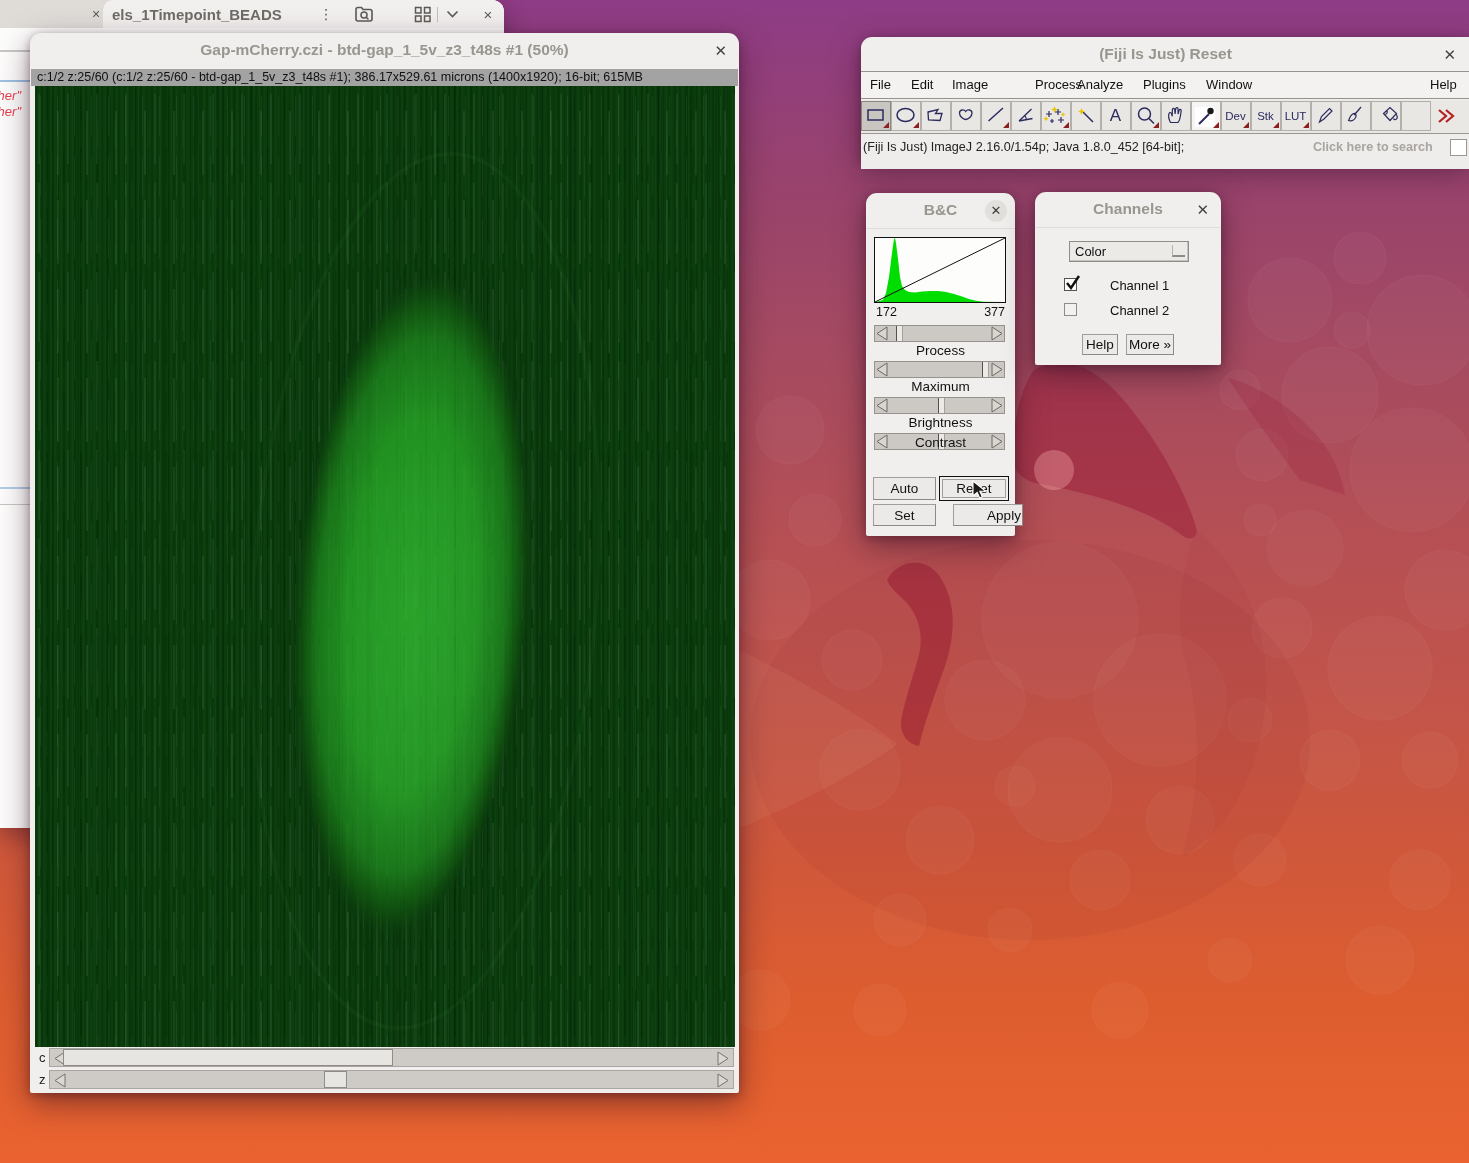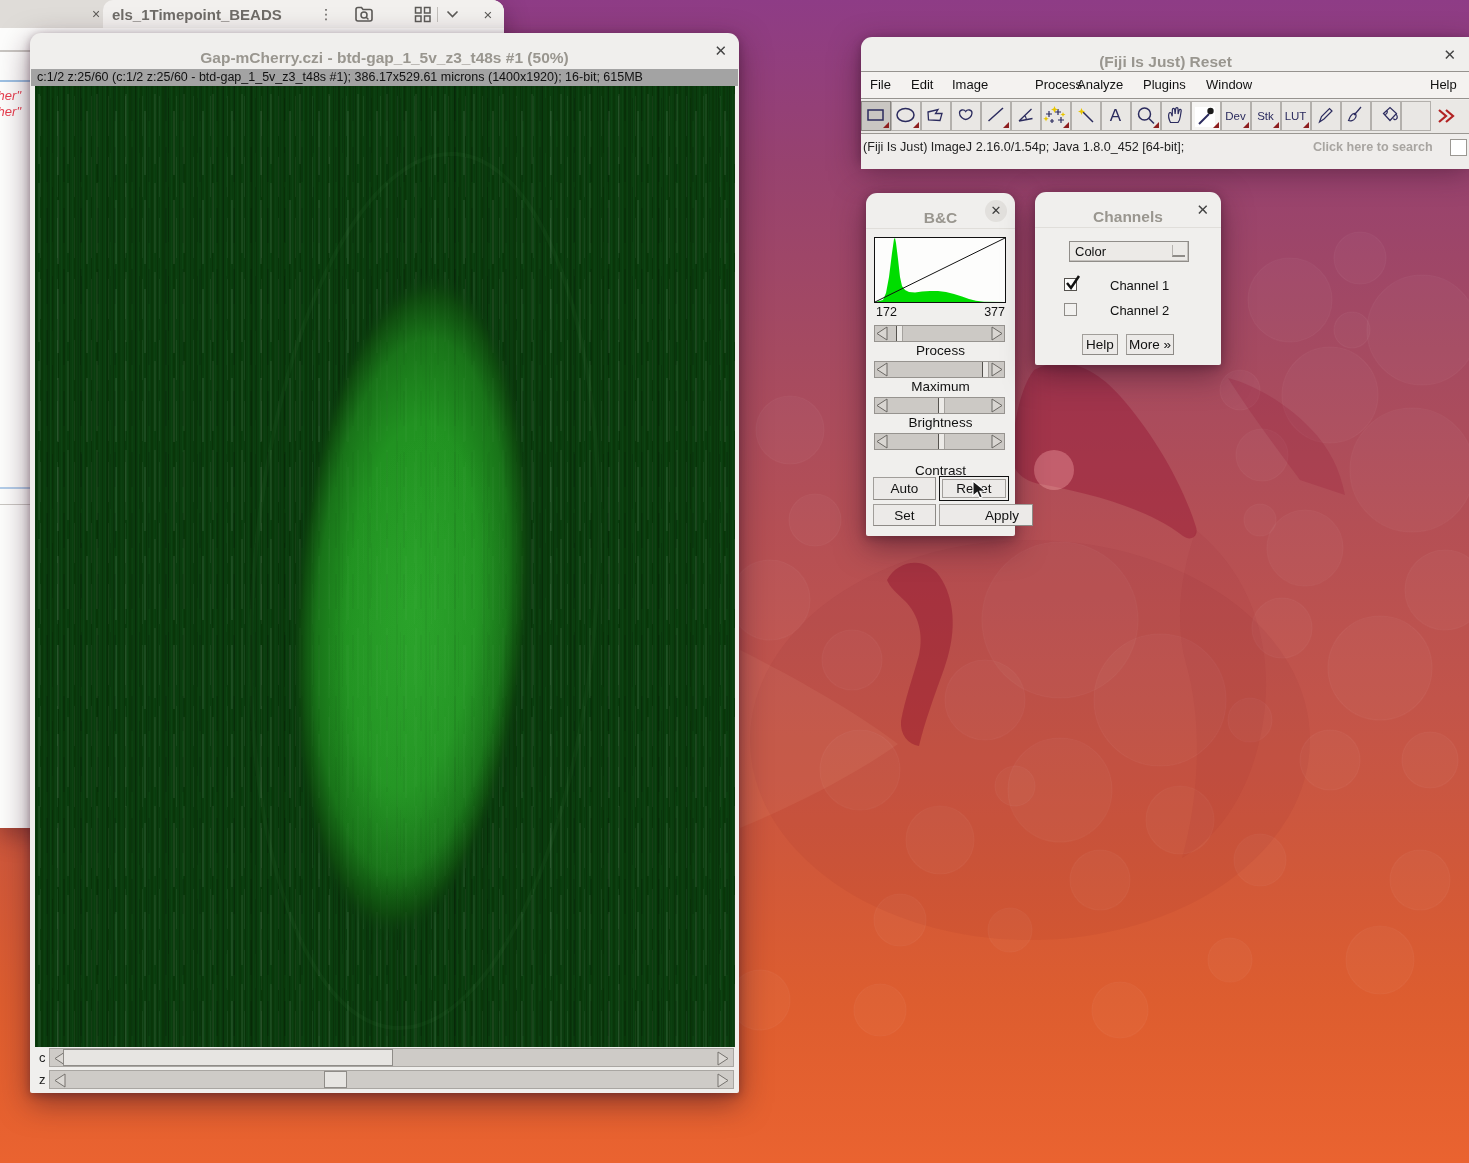--- a/index.html
+++ b/index.html
@@ -20,21 +20,21 @@
   #tabbar { position:absolute; left:0; top:0; width:504px; height:28px; background:#dfdcd8; border-radius:0 12px 0 0; }
   #activetab { position:absolute; left:103px; top:0px; width:401px; height:28px; background:#f2f0ee; border-radius:10px 12px 0 0; }
   .ticon { position:absolute; top:0; height:28px; display:flex; align-items:center; justify-content:center; color:#5c5a57; }
 
   
   .redtxt { position:absolute; font-style:italic; font-size:13px; color:#e83d4e; white-space:pre; }
 
   
   .gwin { position:absolute; background:#f0efed; border-radius:11px 11px 2px 2px;
           box-shadow: 0 10px 30px rgba(50,15,35,.5), 0 2px 8px rgba(50,15,35,.35); }
-  .gtitle { position:absolute; left:0; top:8px; width:100%; height:36px; text-align:center;
+  .gtitle { position:absolute; left:0; top:0; width:100%; height:36px; text-align:center;
             font-weight:bold; font-size:15.5px; color:#99968f; line-height:34px; }
   .gclose { position:absolute; font-size:15px; color:#444; font-weight:normal; }
 
   
   #gapwin { left:30px; top:33px; width:709px; height:1060px; }
   #gapinfo { position:absolute; left:1px; top:36px; width:707px; height:17px; background:#a3a3a3;
              font-size:12.5px; color:#111; padding-left:6px; line-height:17px; }
   #gapcanvas { position:absolute; left:5px; top:53px; width:700px; height:993px; }
   .scrow { position:absolute; left:1px; width:707px; height:22px; background:#f0efed; }
   .sclabel { position:absolute; left:8px; top:3px; font-size:13px; color:#222; }
@@ -391,26 +391,26 @@
     <div class="bclabel" style="top:222px;">Brightness</div>
     <div class="slider" style="top:240px;">
       <svg class="sl-left" width="14" height="15">
           <polygon points="12,1 2,7.5 12,14" fill="#d9d6d2" stroke="#6b6864" stroke-width="1"></polygon>
         </svg>
       <div class="sl-thumb" style="left:63px;"></div>
       <svg class="sl-right" style="right:0;" width="14" height="15">
           <polygon points="2,1 12,7.5 2,14" fill="#d9d6d2" stroke="#6b6864" stroke-width="1"></polygon>
         </svg>
     </div>
-    <div class="bclabel" style="top:242px;margin-top:28px;">Contrast</div>
+    <div class="bclabel" style="top:242px;">Contrast</div>
 
     <div class="ibtn" style="left:7px;top:284px;width:63px;height:23px;line-height:22px;">Auto</div>
     <div class="ibtn" style="left:73px;top:283px;width:70px;height:25px;line-height:23px;border:1px solid #111;box-shadow:inset 0 0 0 2px #f0efed, inset 0 0 0 3px #a19e9a;">Reset</div>
     <div class="ibtn" style="left:7px;top:311px;width:63px;height:22px;line-height:21px;">Set</div>
-    <div class="ibtn" style="left:73px;top:311px;width:94px;height:22px;line-height:21px;padding-left:32px;">Apply</div>
+    <div class="ibtn" style="left:87px;top:311px;width:70px;height:22px;line-height:21px;padding-left:32px;">Apply</div>
   </div>
 
   <div id="chwin" class="gwin">
     <div class="gtitle">Channels</div>
     <div class="gclose" style="right:12px;top:9px;">✕</div>
     <div class="abs" style="left:0;top:35px;width:100%;height:1px;background:#e0deda;"></div>
 
     <div class="abs" style="left:34px;top:49px;width:120px;height:21px;background:#eceae7;border:1px solid #908d89;box-shadow:inset -1px -1px 0 #c5c2be;">
       <span style="position:absolute;left:5px;top:2px;font-size:13px;color:#111;">Color</span>
       <span style="position:absolute;right:3px;top:3px;width:13px;height:12px;border-bottom:2px solid #8f8c88;border-left:1px solid #b5b2ae;"></span>

